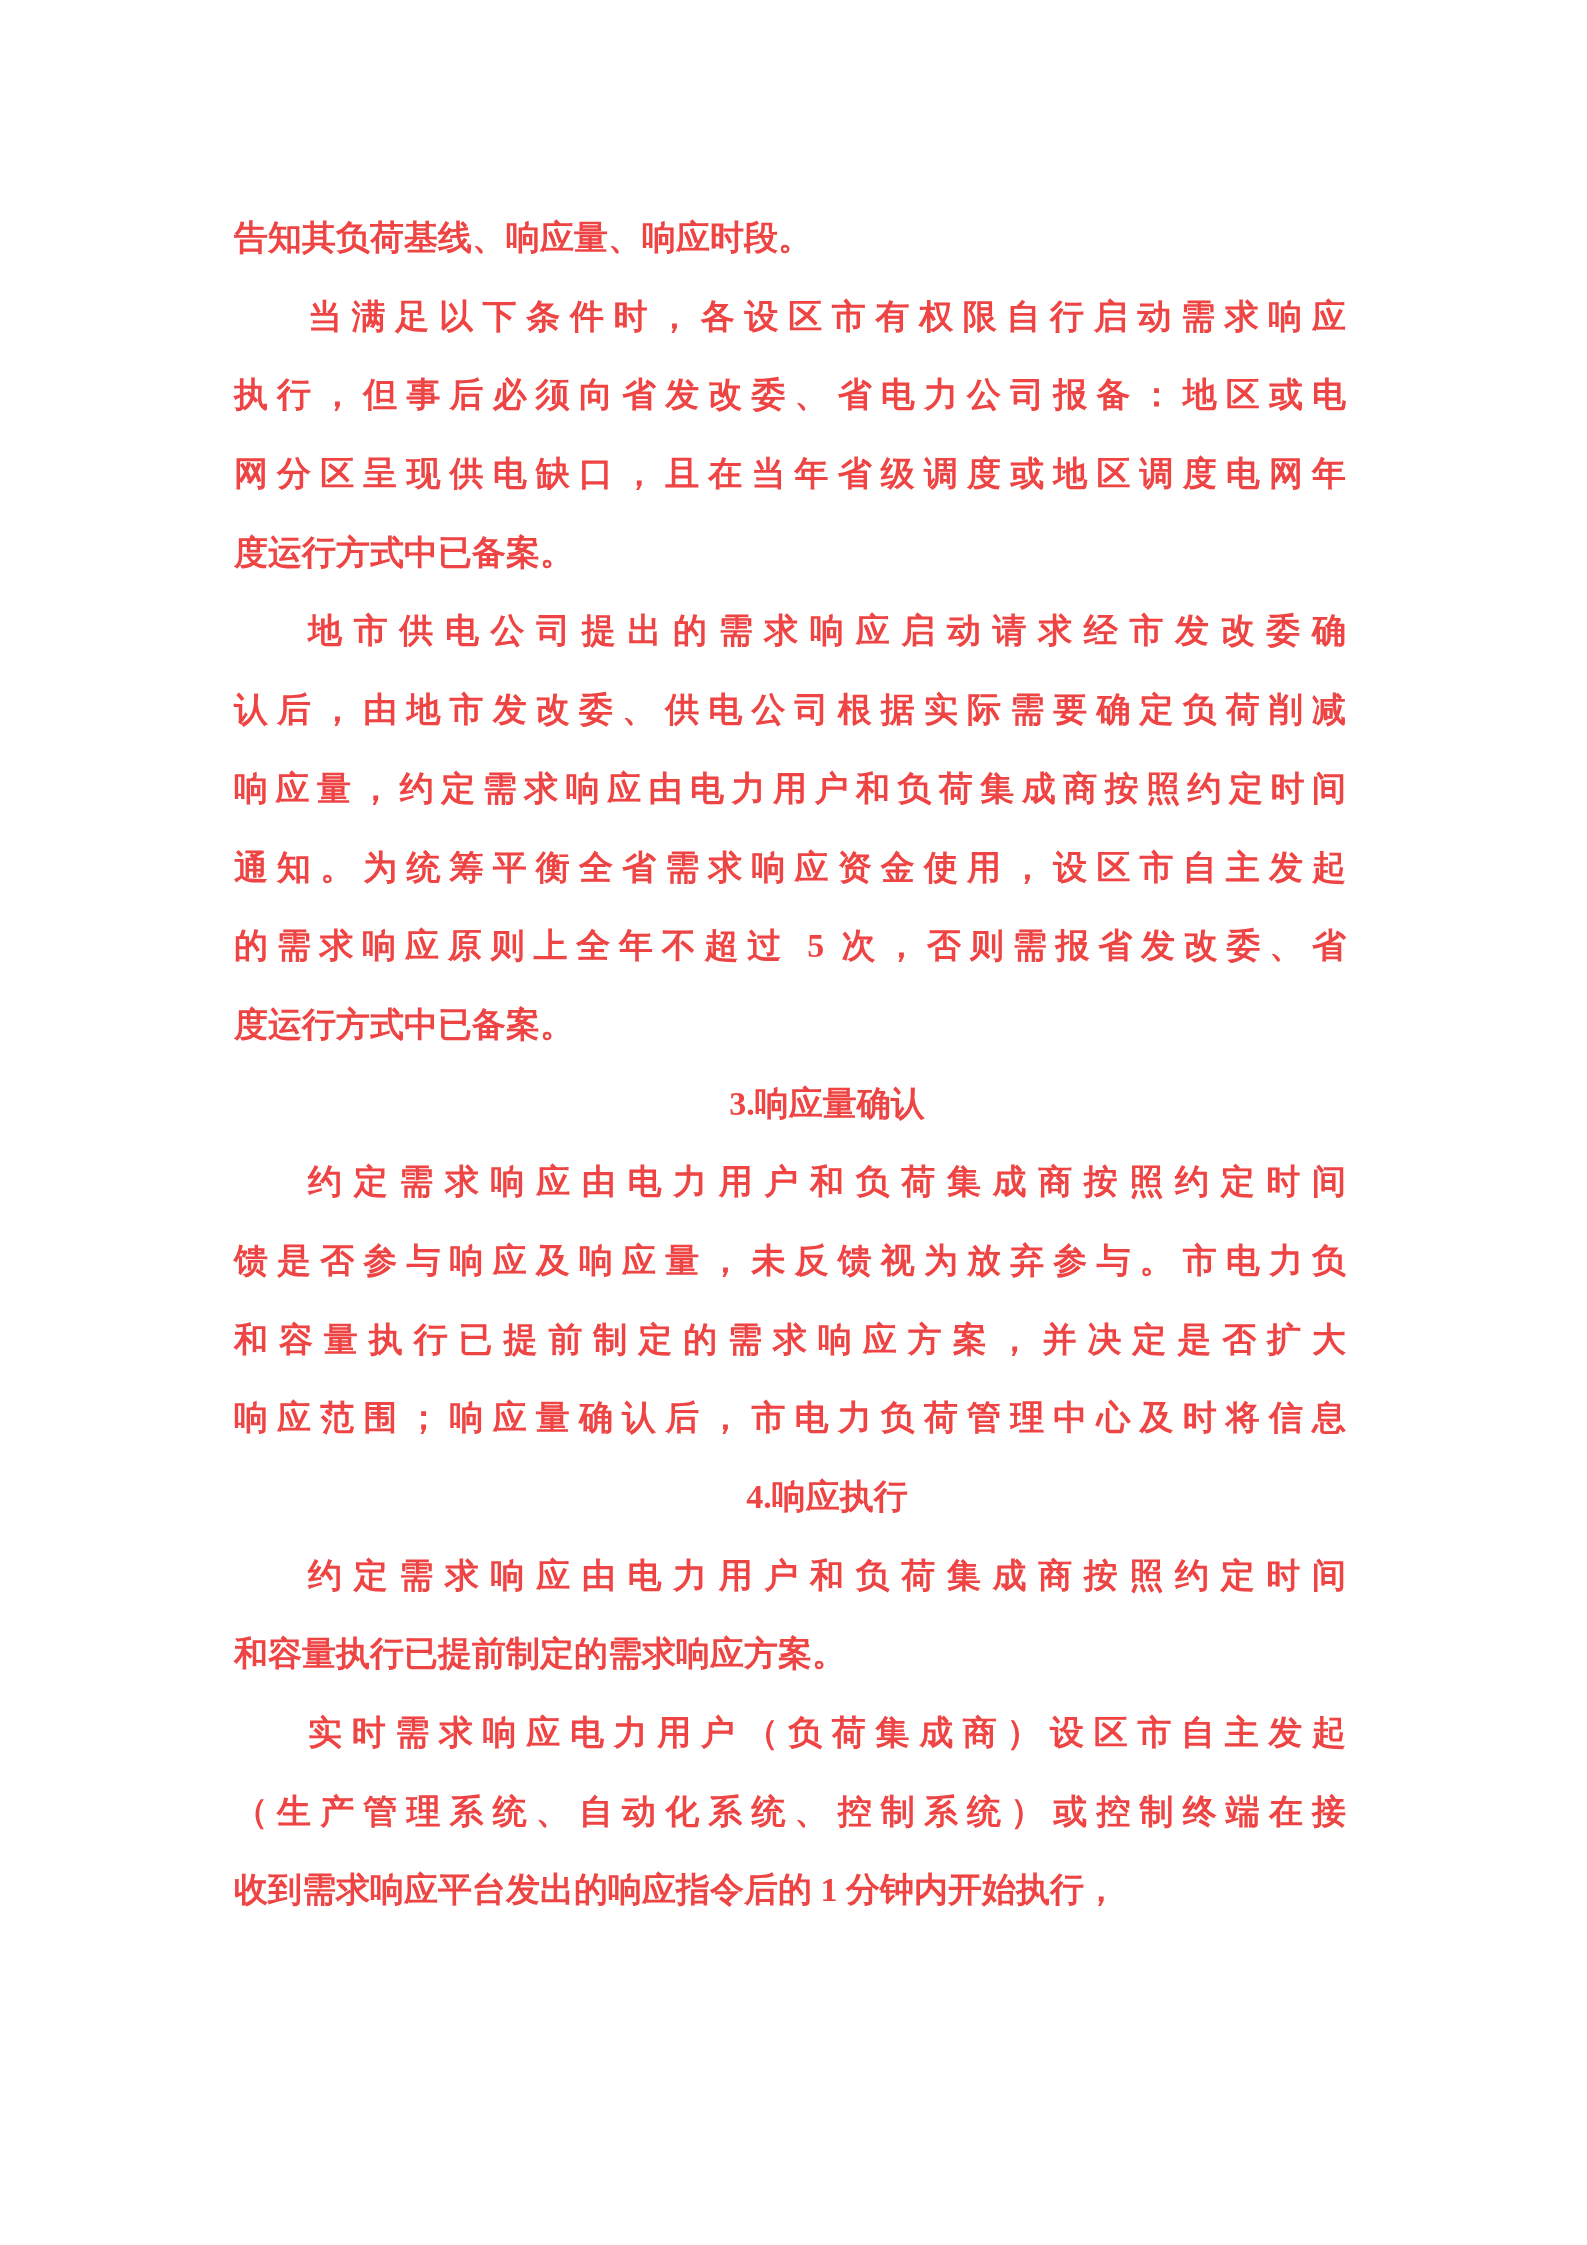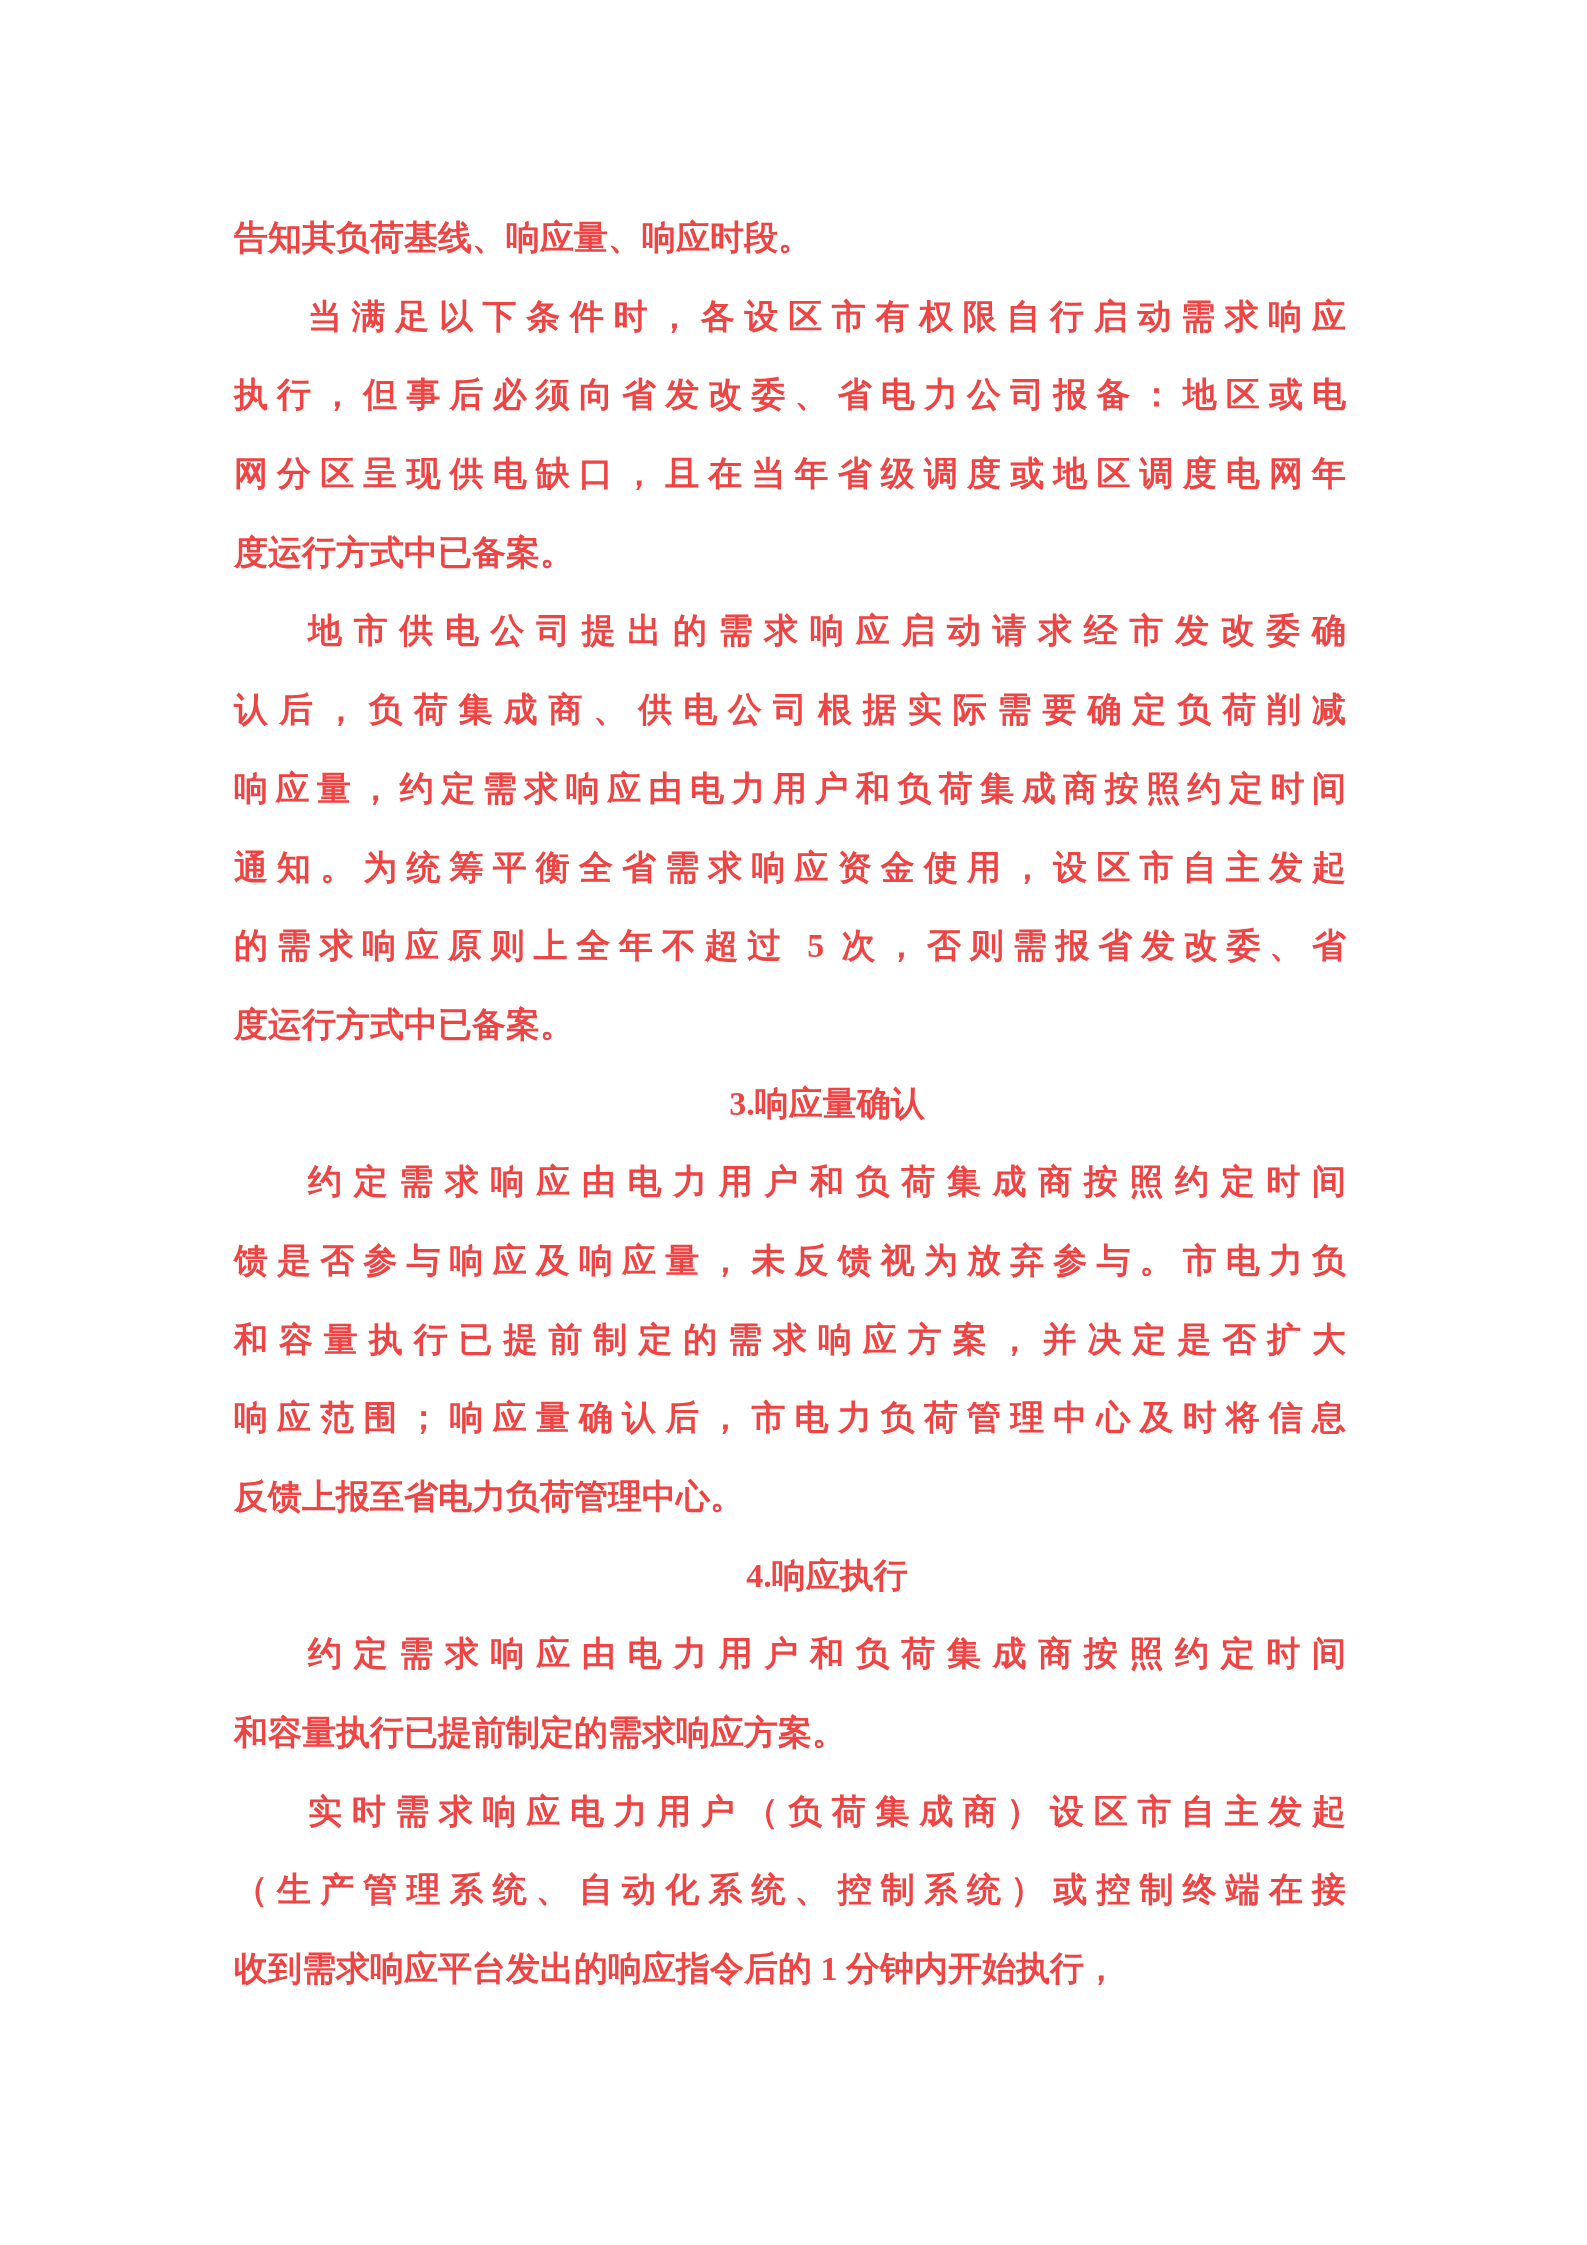--- a/index.html
+++ b/index.html
@@ -48,31 +48,30 @@
 <body>
 
 <div class="page">
   <div class="body-block">
       <div class="line">告知其负荷基线、响应量、响应时段。</div>
       <div class="line indent fill">当满足以下条件时，各设区市有权限自行启动需求响应</div>
       <div class="line fill">执行，但事后必须向省发改委、省电力公司报备：地区或电</div>
       <div class="line fill">网分区呈现供电缺口，且在当年省级调度或地区调度电网年</div>
       <div class="line">度运行方式中已备案。</div>
       <div class="line indent fill">地市供电公司提出的需求响应启动请求经市发改委确</div>
-      <div class="line fill">认后，负荷集成商、供电公司根据实际需要确定负荷削减</div>
+      <div class="line fill">认后，由地市发改委、供电公司根据实际需要确定负荷削减</div>
       <div class="line fill">响应量，约定需求响应由电力用户和负荷集成商按照约定时间</div>
       <div class="line fill">通知。为统筹平衡全省需求响应资金使用，设区市自主发起</div>
       <div class="line fill">的需求响应原则上全年不超过 <span class="num">5</span> 次，否则需报省发改委、省</div>
       <div class="line">度运行方式中已备案。</div>
       <div class="line indent"><span class="num">3.</span>响应量确认</div>
       <div class="line indent fill">约定需求响应由电力用户和负荷集成商按照约定时间</div>
       <div class="line fill">馈是否参与响应及响应量，未反馈视为放弃参与。市电力负</div>
       <div class="line fill">和容量执行已提前制定的需求响应方案，并决定是否扩大</div>
       <div class="line fill">响应范围；响应量确认后，市电力负荷管理中心及时将信息</div>
-      <div class="line">反馈上报至省电力负荷管理中心。</div>
       <div class="line indent"><span class="num">4.</span>响应执行</div>
       <div class="line indent fill">约定需求响应由电力用户和负荷集成商按照约定时间</div>
       <div class="line">和容量执行已提前制定的需求响应方案。</div>
       <div class="line indent fill">实时需求响应电力用户（负荷集成商）设区市自主发起</div>
       <div class="line fill">（生产管理系统、自动化系统、控制系统）或控制终端在接</div>
       <div class="line">收到需求响应平台发出的响应指令后的 <span class="num">1</span> 分钟内开始执行，</div>
     </div>
 </div>
 
 </body></html>

